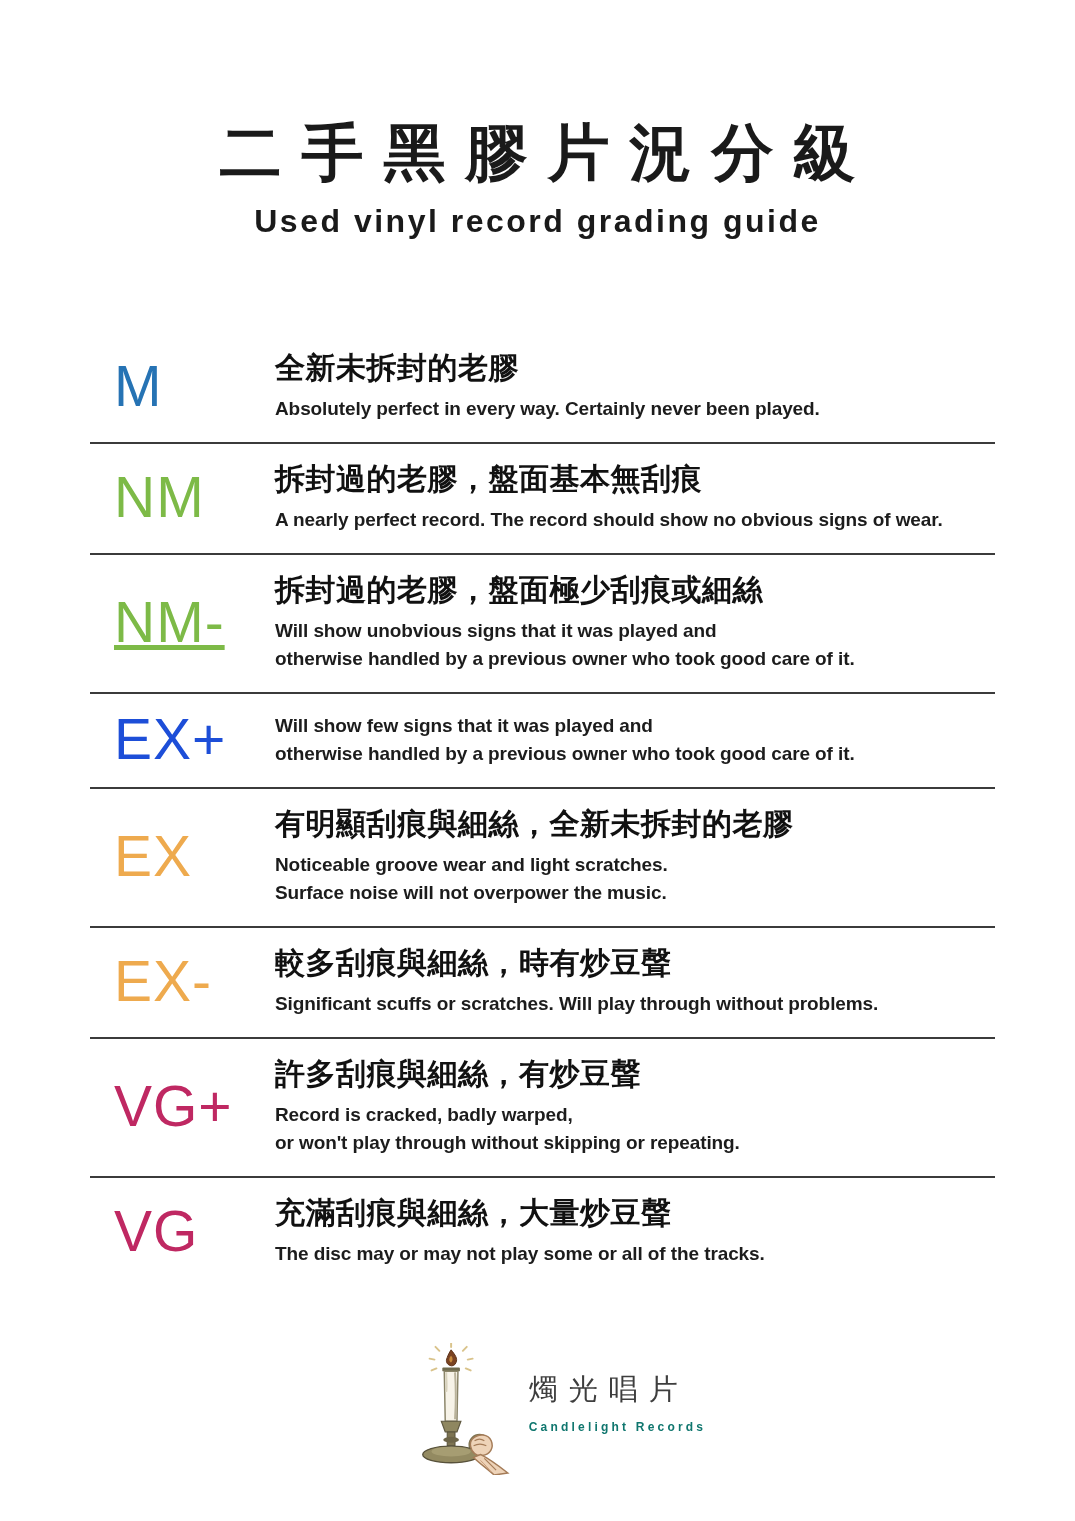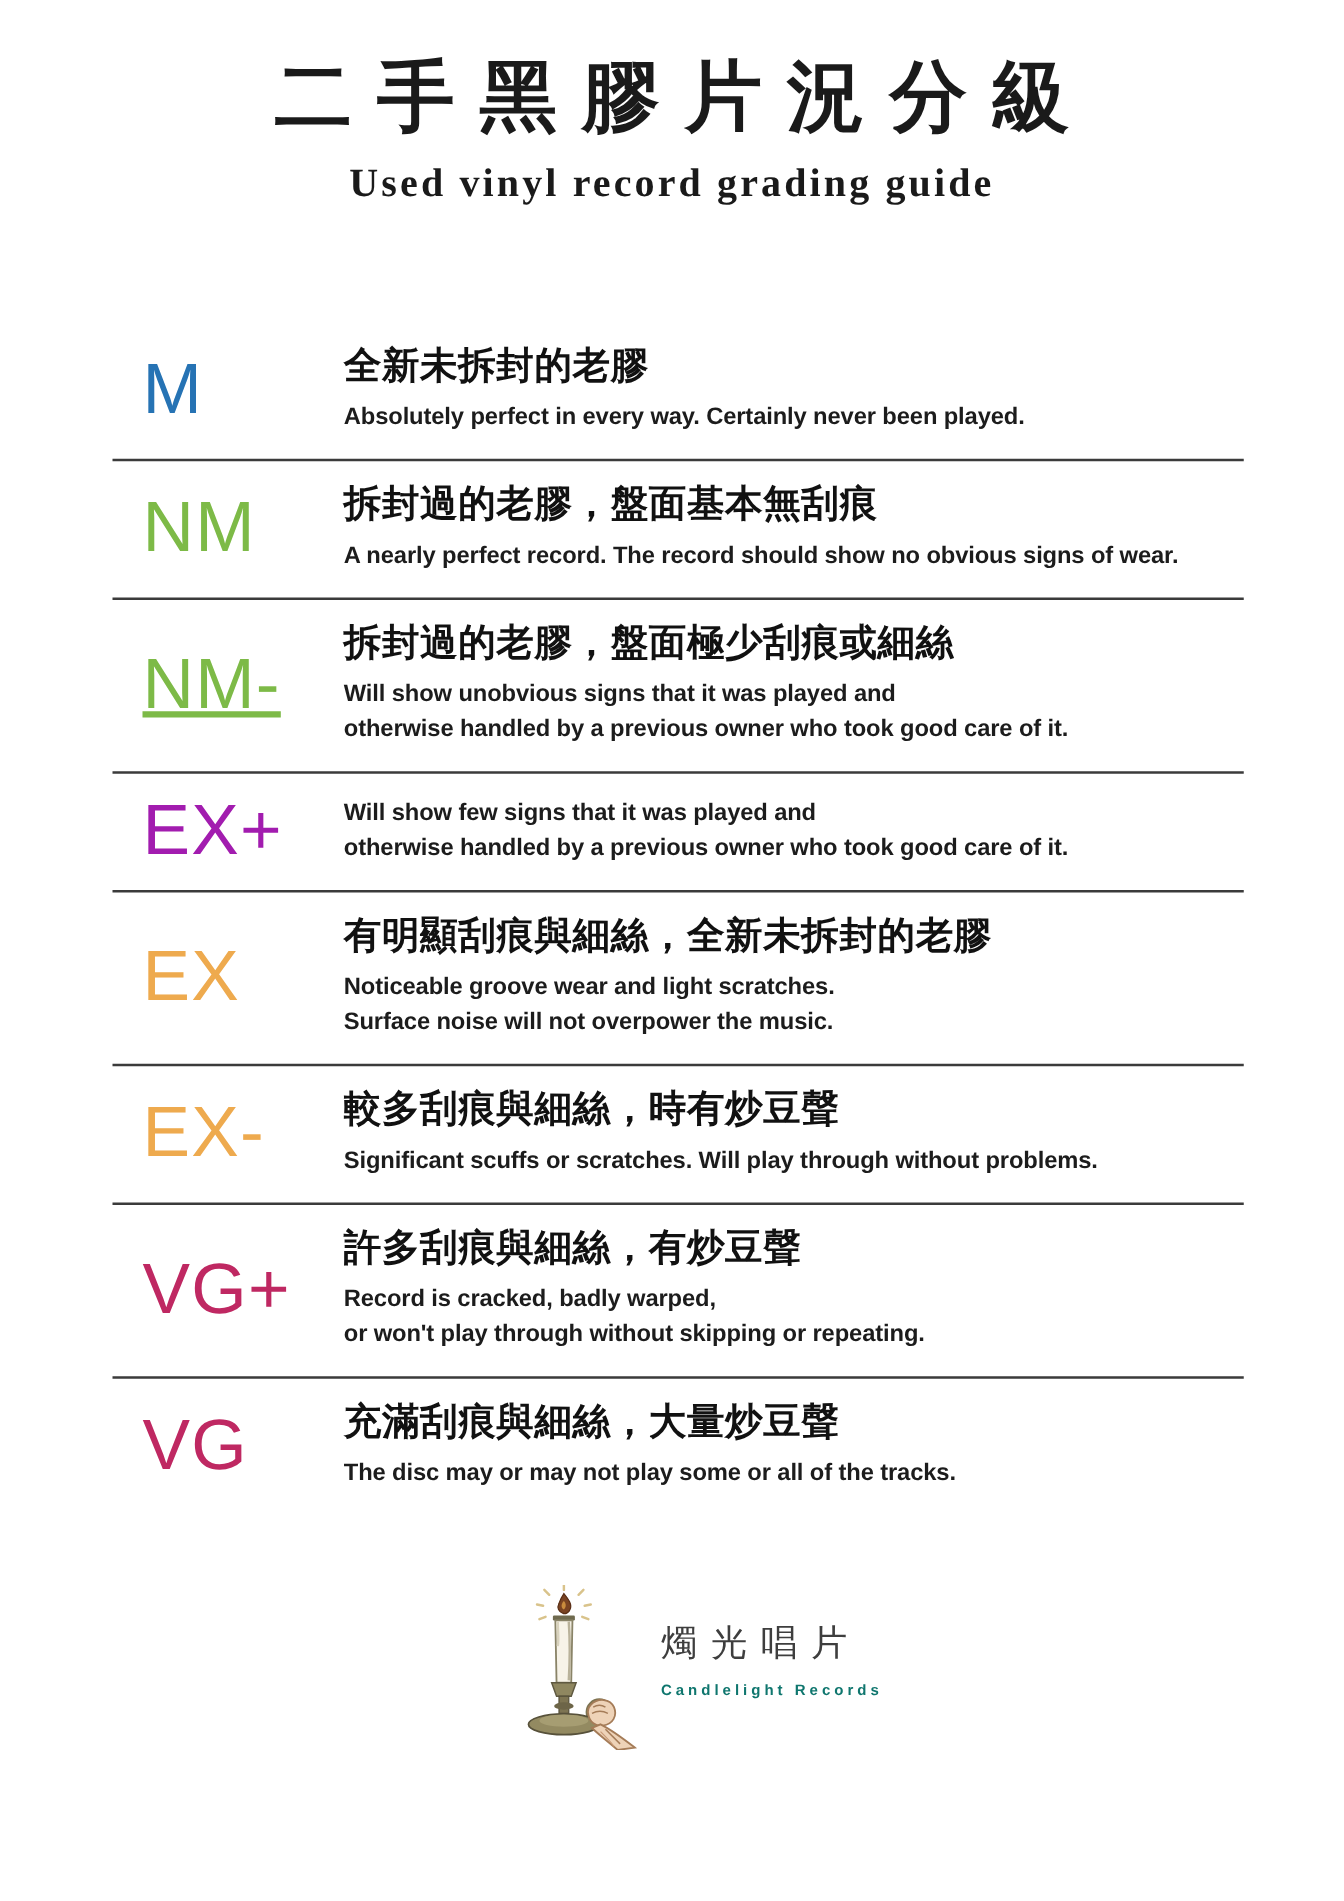--- a/index.html
+++ b/index.html
@@ -3,39 +3,38 @@
 <meta charset="utf-8">
 <style>
   * { margin: 0; padding: 0; box-sizing: border-box; }
   html, body {
     width: 1075px; height: 1521px;
     background: #ffffff;
     font-family: "Liberation Sans", "DejaVu Sans", sans-serif;
     color: #111;
     overflow: hidden;
   }
-  .page { width: 1075px; height: 1521px; position: relative; padding-top: 44px; }
+  .page { width: 1075px; height: 1521px; position: relative; padding-top: 119px; }
 
   
   .header { text-align: center; }
   .title-zh {
     font-size: 62px;
     font-weight: 900;
     letter-spacing: 20px;
     color: #1a1a1a;
     line-height: 1.1;
     margin-left: 20px; 
   }
   .title-en {
     margin-top: 16px;
     font-size: 32px;
     font-weight: 700;
     letter-spacing: 2.5px;
     color: #1a1a1a;
-    font-family: Liberation Serif, serif;
   }
 
   
   .grades {
     width: 905px;
     margin: 93px 0 0 90px;
   }
   .grade-row {
     display: flex;
     align-items: center;
@@ -134,21 +133,21 @@
       </div>
       <div class="grade-content">
         <div class="grade-heading-zh">拆封過的老膠，盤面極少刮痕或細絲</div>
         <div class="grade-desc-en">Will show unobvious signs that it was played and
 otherwise handled by a previous owner who took good care of it.</div>
       </div>
     </div>
 
     <div class="grade-row">
       <div class="grade-label">
-        <span class="grade-code" style="color: #a21caf;">EX+</span>
+        <span class="grade-code" style="color: #1d4ed8;">EX+</span>
       </div>
       <div class="grade-content">
         <div class="grade-desc-en">Will show few signs that it was played and
 otherwise handled by a previous owner who took good care of it.</div>
       </div>
     </div>
 
     <div class="grade-row">
       <div class="grade-label">
         <span class="grade-code" style="color: rgb(238, 170, 78);">EX</span>

